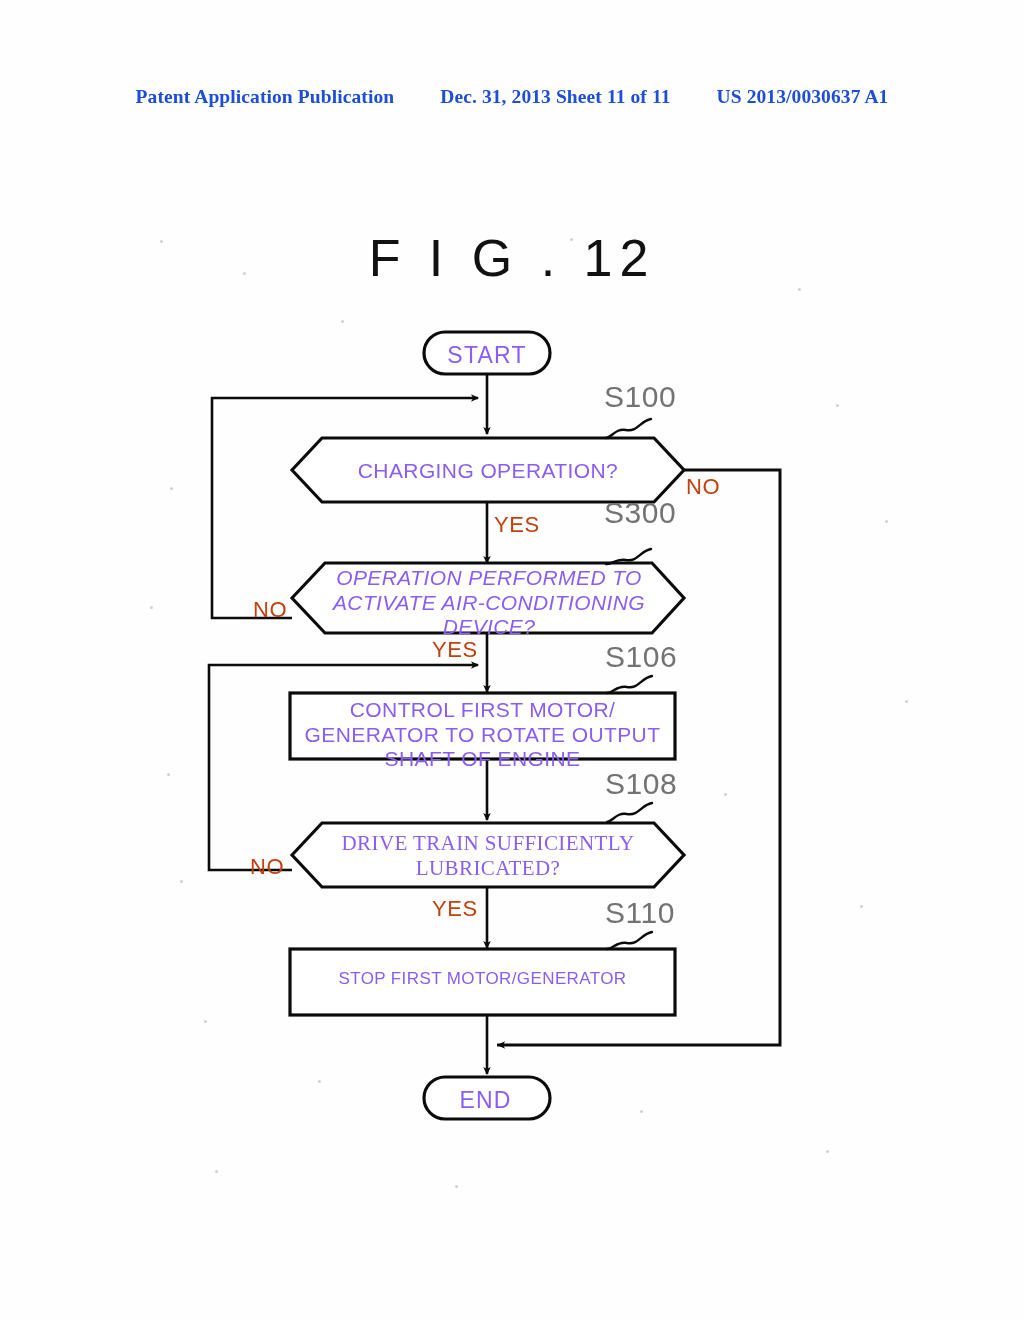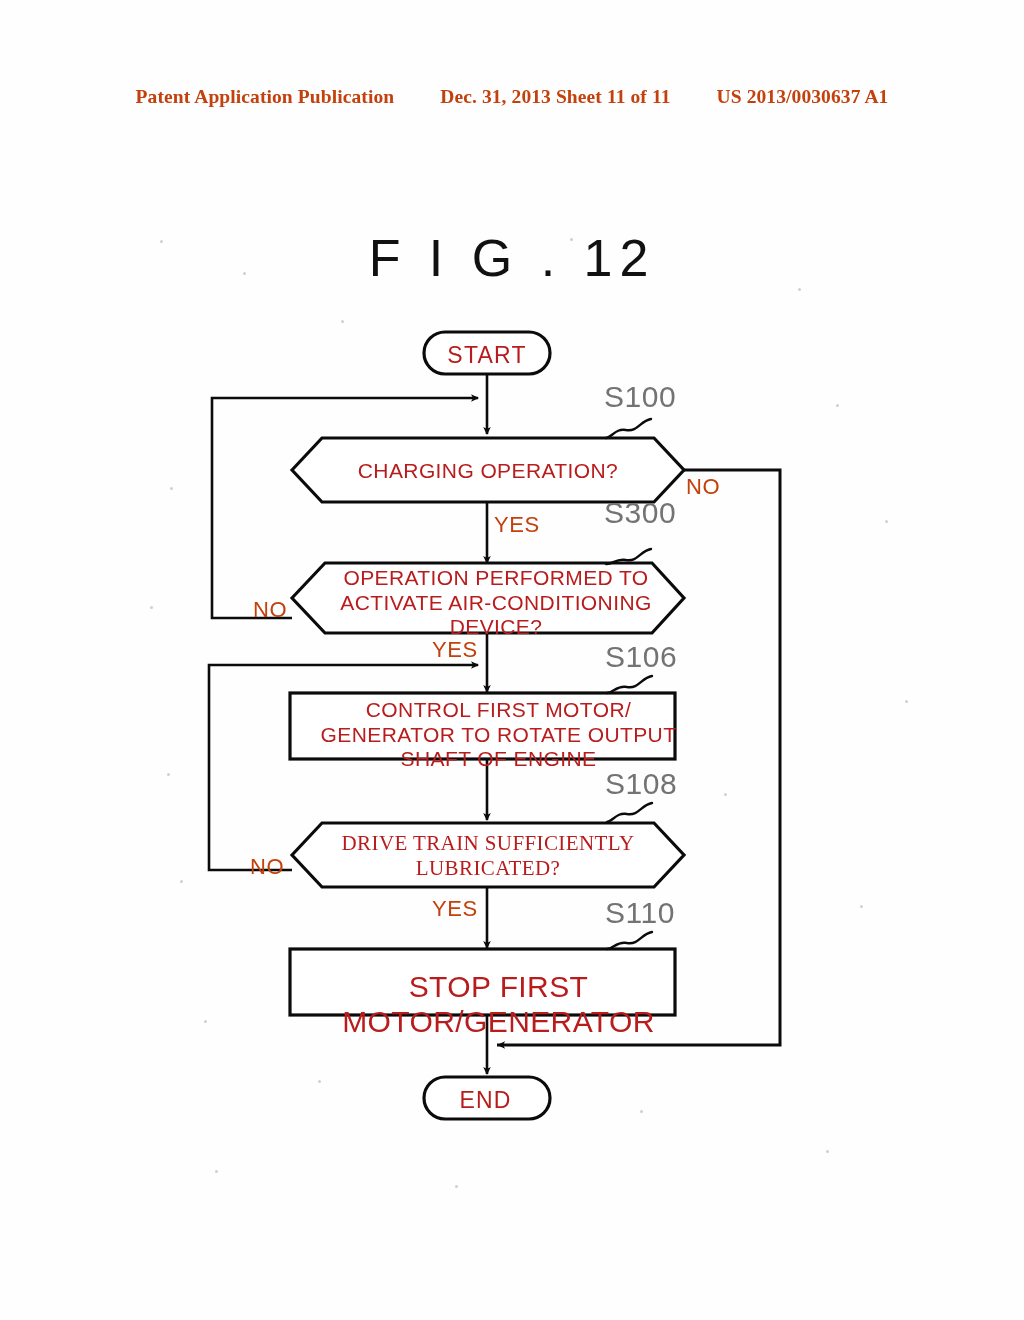--- a/index.html
+++ b/index.html
@@ -31,21 +31,21 @@
     top: 86px;
     width: 1024px;
     height: 30px;
     display: flex;
     flex-direction: row;
     align-items: baseline;
     justify-content: center;
     font-family: "Liberation Serif", serif;
     font-weight: bold;
     font-size: 19.5px;
-    color: #c2410c;
+    color: #1d4ed8;
     letter-spacing: 0.1px;
     white-space: nowrap;
   }
   .pub-header .h-left   { margin-right: 46px; }
   .pub-header .h-mid    { margin-right: 46px; }
   .pub-header .h-right  { }
 
   
   .fig-title {
     position: absolute;
@@ -93,36 +93,35 @@
   }
   .arrowhead {
     fill: #0b0b0b;
   }
 
   
   .node-text {
     position: absolute;
     text-align: center;
     font-family: "Liberation Sans", sans-serif;
-    color: #b91c1c;
+    color: #8b5cf6;
     line-height: 1.17;
     letter-spacing: 0.4px;
     white-space: pre-line;
     pointer-events: none;
   }
   .terminal-text {
     font-size: 23px;
     letter-spacing: 1.2px;
   }
   .decision-text {
     font-size: 21px;
   }
   .process-text {
     font-size: 21px;
-    padding-left: 16px;
   }
 
   
   .edge-label {
     position: absolute;
     font-family: "Liberation Sans", sans-serif;
     font-size: 22px;
     color: #c2410c;
     letter-spacing: 0.6px;
     white-space: nowrap;
@@ -205,32 +204,32 @@
     <path d="M651,549 C640,551 638,562 626,560 C616,558 612,565 606,564" class="leader"></path>
     <path d="M652,676 C641,678 639,689 627,687 C617,685 613,693 607,693" class="leader"></path>
     <path d="M652,803 C641,805 639,816 627,814 C617,812 613,821 607,822" class="leader"></path>
     <path d="M652,932 C641,934 639,945 627,943 C617,941 613,949 607,949" class="leader"></path>
   </svg>
 
   <div class="node-text terminal-text" style="left:424px; top:342px; width:126px;">START</div>
 
   <div class="node-text decision-text" style="left:322px; top:459px; width:332px;">CHARGING OPERATION?</div>
 
-  <div class="node-text decision-text" style="left:321px; top:566px; width:350px;">OPERATION PERFORMED TO
+  <div class="node-text decision-text" style="left:314px; top:566px; width:350px;font-style:italic;">OPERATION PERFORMED TO
 ACTIVATE AIR-CONDITIONING
 DEVICE?</div>
 
   <div class="node-text process-text" style="left:292px; top:698px; width:381px;">CONTROL FIRST MOTOR/
 GENERATOR TO ROTATE OUTPUT
 SHAFT OF ENGINE</div>
 
   <div class="node-text decision-text" style="left:322px; top:831px; width:332px;font-family:Liberation Serif, serif;">DRIVE TRAIN SUFFICIENTLY
 LUBRICATED?</div>
 
-  <div class="node-text process-text" style="left:292px; top:969px; width:381px; font-size:30px;">STOP FIRST MOTOR/GENERATOR</div>
+  <div class="node-text process-text" style="left:292px; top:969px; width:381px; font-size:17px;">STOP FIRST MOTOR/GENERATOR</div>
 
   <div class="node-text terminal-text" style="left:424px; top:1087px; width:123px;">END</div>
 
   <div class="edge-label" style="left:494px; top:512px;">YES</div>
   <div class="edge-label" style="left:686px; top:474px;">NO</div>
 
   <div class="edge-label" style="left:432px; top:637px;">YES</div>
   <div class="edge-label" style="left:253px; top:597px;">NO</div>
 
   <div class="edge-label" style="left:432px; top:896px;">YES</div>

